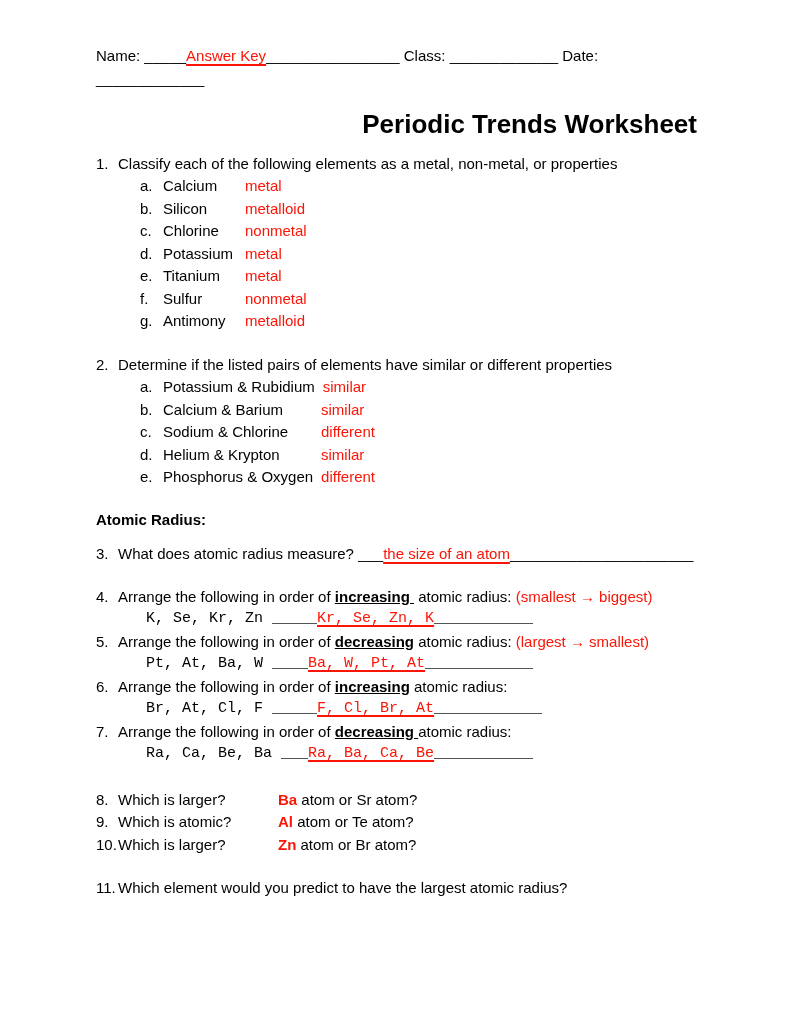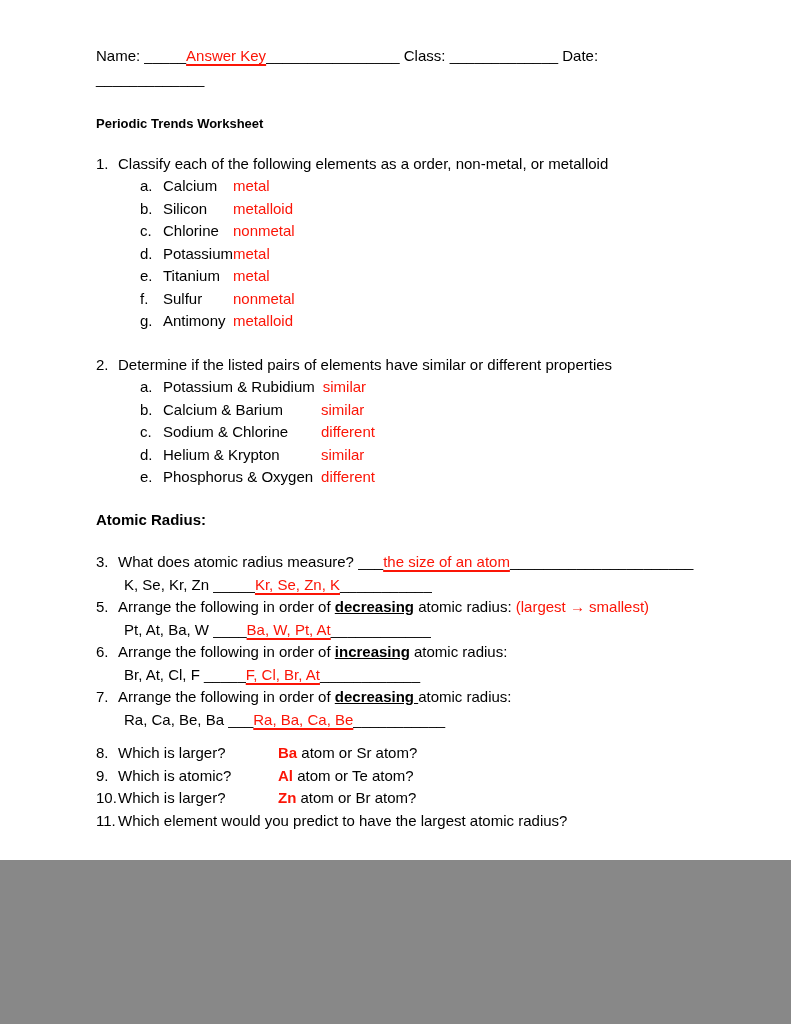--- a/index.html
+++ b/index.html
@@ -1,68 +1,68 @@
 <!DOCTYPE html>
 <html style="--answer-red: #fb1507; --ink: #000000; --page-bg: #ffffff;"><head>
 <meta charset="utf-8">
 <style>
   html, body { margin: 0; padding: 0; background: #888; }
   .page {
-    width: 791px; height: 860px;
+    width: 791px; height: 1024px;
     background: var(--page-bg, #fff);
     color: var(--ink, #000);
     font-family: "Liberation Sans", "DejaVu Sans", sans-serif;
     font-size: 15px; line-height: 22.5px;
     box-sizing: border-box;
     padding: 45px 94px 0 96px;
     margin: 0 auto;
     overflow: hidden;
   }
   .red { color: var(--answer-red, #f00); }
   .rul { text-decoration: underline; text-underline-offset: 3px; text-decoration-thickness: 1.5px; }
   .b { font-weight: bold; }
   .kw { font-weight: bold; text-decoration: underline; white-space: pre; }
   .blank { white-space: pre; }
-  .title { font-size: 13px; font-weight: bold; text-align: left; margin: 23px 0 0 0; line-height: 22.5px; }
+  .title { font-size: 26px; font-weight: bold; text-align: right; margin: 23px 0 0 0; line-height: 22.5px; }
   .q { margin: 0; }
   .q-num { display: inline-block; min-width: 22px; }
   .sub { display: flex; margin-left: 44px; }
   .sub-letter { flex: 0 0 23px; }
-  .el { min-width: 70px; margin-right: 0; }
+  .el { min-width: 70px; margin-right: 12px; }
   .pair { min-width: 150px; margin-right: 8px; }
   .wq { display: inline-block; min-width: 160px; }
-  .line2 { margin-left: 28px; }
+  .line2 { margin-left: 50px; font-family: Liberation Mono, monospace; }
   .line2b { margin-left: 19px; }
   .mt-q1 { margin-top: 17px; }
   .mt-q2 { margin-top: 21px; }
   .mt-sec { margin-top: 20px; }
-  .mt-q3 { margin-top: 20px; }
+  .mt-q3 { margin-top: 12px; }
   .mt-q4 { margin-top: 20px; }
-  .mt-q8 { margin-top: 11px; }
-  .mt-q11 { }
+  .mt-q8 { margin-top: 23px; }
+  .mt-q11 { margin-top: 21px; }
   .section-heading { font-weight: bold; }
 </style>
 </head>
 <body>
 
 <div class="page">
 
   <div class="header-line">
     <span>Name:</span>
     <span class="blank">_____</span><span class="red rul">Answer Key</span><span class="blank">________________</span>
     <span>Class:</span>
     <span class="blank">_____________</span>
     <span>Date:</span>
     <span class="blank">_____________</span>
   </div>
 
   <div class="title">Periodic Trends Worksheet</div>
 
   <div class="q mt-q1">
-    <span class="q-num">1.</span><span>Classify each of the following elements as a order, non-metal, or metalloid</span>
+    <span class="q-num">1.</span><span>Classify each of the following elements as a metal, non-metal, or properties</span>
   </div>
   <div class="sub">
       <span class="sub-letter">a.</span>
       <span class="el">Calcium</span>
       <span class="red">metal</span>
     </div>
   <div class="sub">
       <span class="sub-letter">b.</span>
       <span class="el">Silicon</span>
       <span class="red">metalloid</span>
@@ -122,20 +122,25 @@
       <span class="red">different</span>
     </div>
 
   <div class="section-heading mt-sec">Atomic Radius:</div>
 
   <div class="q mt-q3">
     <span class="q-num">3.</span><span>What does atomic radius measure?</span>
     <span class="blank">___</span><span class="red rul">the size of an atom</span><span class="blank">______________________</span>
   </div>
 
+  <div class="q mt-q4">
+    <span class="q-num">4.</span><span>Arrange the following in order of</span>
+    <span class="kw">increasing </span><span> atomic radius:</span>
+    <span class="red">(smallest → biggest)</span>
+  </div>
   <div class="line2">
     <span>K, Se, Kr, Zn</span>
     <span class="blank">_____</span><span class="red rul">Kr, Se, Zn, K</span><span class="blank">___________</span>
   </div>
 
   <div class="q">
     <span class="q-num">5.</span><span>Arrange the following in order of</span>
     <span class="kw">decreasing</span><span> atomic radius:</span>
     <span class="red">(largest → smallest)</span>
   </div>

